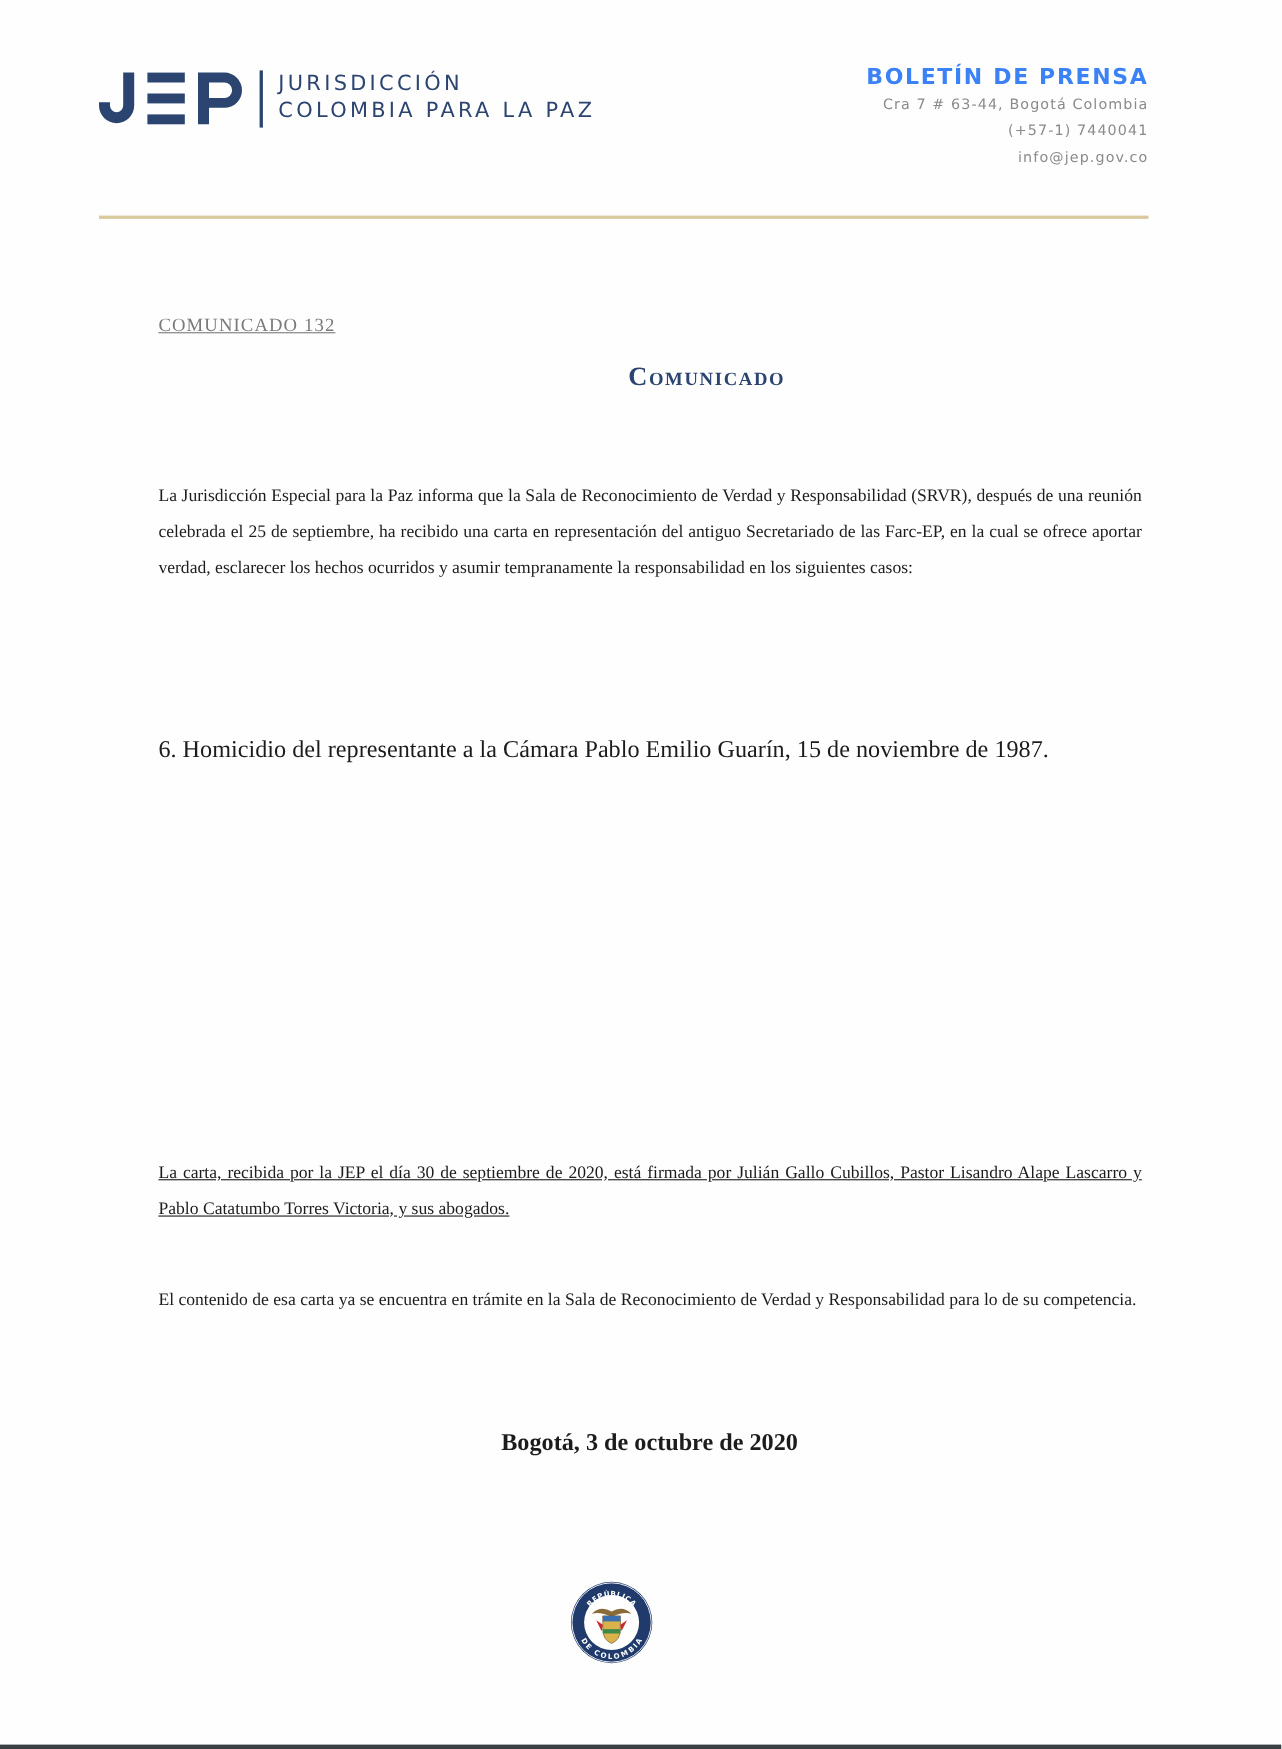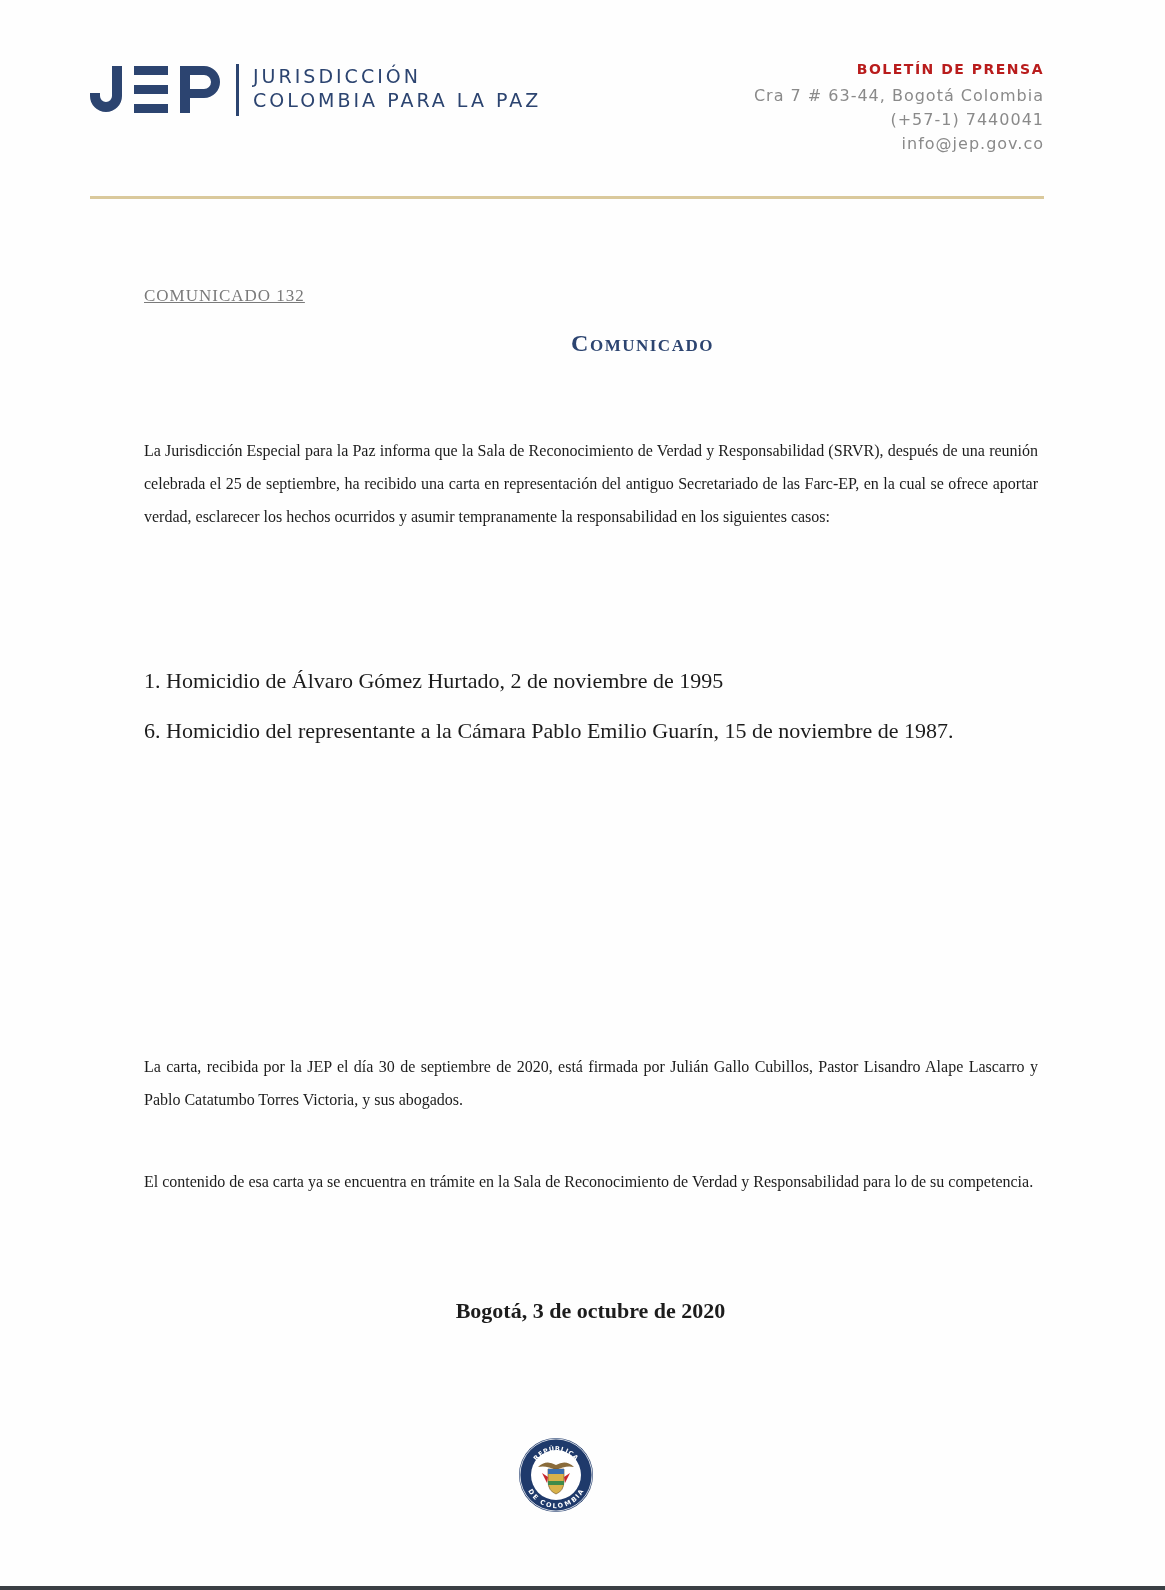--- a/index.html
+++ b/index.html
@@ -6,22 +6,22 @@
   body {
     width: 1165px; height: 1590px; background: #ffffff; position: relative; overflow: hidden;
     font-family: "Liberation Serif", "DejaVu Serif", serif; color: #1c1c1c;
   }
   .page { position: absolute; left: 0; top: 0; width: 1165px; height: 1586px; background: #fefefe; }
   .logo { position: absolute; left: 90px; top: 64px; height: 56px; display: flex; align-items: flex-start; }
   .logo svg { display: block; }
   .logo-divider { width: 3px; height: 52px; background: #2c4470; margin-left: 12px; margin-right: 14px; }
   .logo-text { font-family: "DejaVu Sans", sans-serif; color: #2c4470; font-size: 19px; letter-spacing: 3px; line-height: 24px; }
   .header-right { position: absolute; right: 121px; top: 58px; text-align: right; font-family: "DejaVu Sans", sans-serif; }
-  .bulletin-title { color: #b91c1c; font-size: 14px; font-weight: bold; letter-spacing: 1.5px; line-height: 22px; margin-bottom: 4px; }
-  .contact-line { color: #8a8a8a; font-size: 16px; letter-spacing: 1px; line-height: 24px; }
+  .bulletin-title { color: #3b82f6; font-size: 20px; font-weight: bold; letter-spacing: 1.5px; line-height: 22px; margin-bottom: 4px; }
+  .contact-line { color: #8a8a8a; font-size: 13px; letter-spacing: 1px; line-height: 24px; }
   .gold-rule { position: absolute; left: 90px; top: 196px; width: 954px; height: 3px; background: #dac99c; }
   .comm-number { position: absolute; left: 144px; top: 286px; font-size: 17px; color: #7a7a7a; letter-spacing: 1px; text-decoration: underline; }
   .comm-title { position: absolute; left: 0; width: 1285px; top: 330px; text-align: center; font-size: 24px; font-weight: bold; color: #2c4470; letter-spacing: 1.5px; font-variant: small-caps; }
   .body-text { position: absolute; left: 144px; width: 894px; font-size: 16px; line-height: 33px; text-align: justify; color: #1c1c1c; }
   .p1 { top: 434px; }
   .case-list { position: absolute; left: 144px; top: 664px; width: 894px; font-size: 22px; line-height: 33px; margin: 0; padding: 0; list-style: none; }
   .case-list li { margin-bottom: 17px; }
   .p2 { top: 1050px; }
   .p3 { top: 1165px; }
   .closing { position: absolute; left: 0; width: 1181px; top: 1298px; text-align: center; font-size: 22px; font-weight: bold; }
@@ -59,25 +59,24 @@
   </div>
 
   <div class="gold-rule"></div>
 
   <div class="comm-number">COMUNICADO 132</div>
   <div class="comm-title">Comunicado</div>
 
   <p class="body-text p1" style="margin:0;">La Jurisdicción Especial para la Paz informa que la Sala de Reconocimiento de Verdad y Responsabilidad (SRVR), después de una reunión celebrada el 25 de septiembre, ha recibido una carta en representación del antiguo Secretariado de las Farc-EP, en la cual se ofrece aportar verdad, esclarecer los hechos ocurridos y asumir tempranamente la responsabilidad en los siguientes casos:</p>
 
   <ul class="case-list">
-    <li>1. Homicidio de Álvaro Gómez Hurtado, 2 de noviembre de 1995</li>
     <li>6. Homicidio del representante a la Cámara Pablo Emilio Guarín, 15 de noviembre de 1987.</li>
   </ul>
 
-  <p class="body-text p2" style="margin:0;">La carta, recibida por la JEP el día 30 de septiembre de 2020, está firmada por Julián Gallo Cubillos, Pastor Lisandro Alape Lascarro y Pablo Catatumbo Torres Victoria, y sus abogados.</p>
+  <p class="body-text p2" style="margin:0;text-decoration:underline;">La carta, recibida por la JEP el día 30 de septiembre de 2020, está firmada por Julián Gallo Cubillos, Pastor Lisandro Alape Lascarro y Pablo Catatumbo Torres Victoria, y sus abogados.</p>
   <p class="body-text p3" style="margin:0;">El contenido de esa carta ya se encuentra en trámite en la Sala de Reconocimiento de Verdad y Responsabilidad para lo de su competencia.</p>
 
   <div class="closing">Bogotá, 3 de octubre de 2020</div>
 
   <svg class="seal" viewBox="0 0 76 76">
     <circle cx="38" cy="38" r="37" fill="#1f3a6b"></circle>
     <circle cx="38" cy="38" r="36" fill="none" stroke="#ffffff" stroke-width="0.8"></circle>
     <circle cx="38" cy="38" r="25" fill="#ffffff"></circle>
 
     <path d="M20 30 Q28 22 38 28 Q48 22 56 30 Q48 28 38 33 Q28 28 20 30 z" fill="#8a6b3a"></path>

